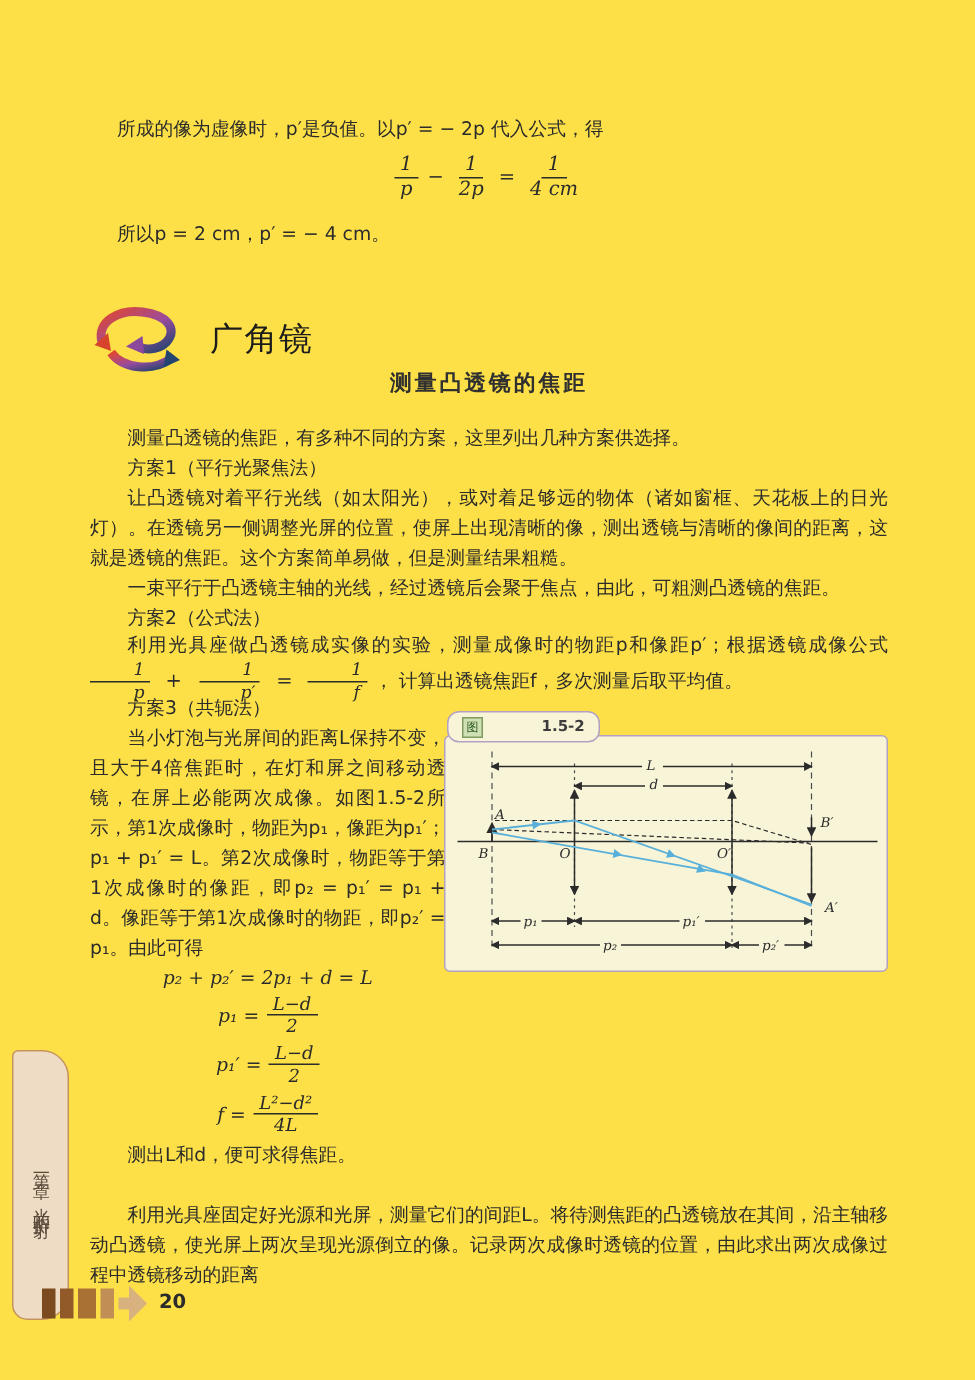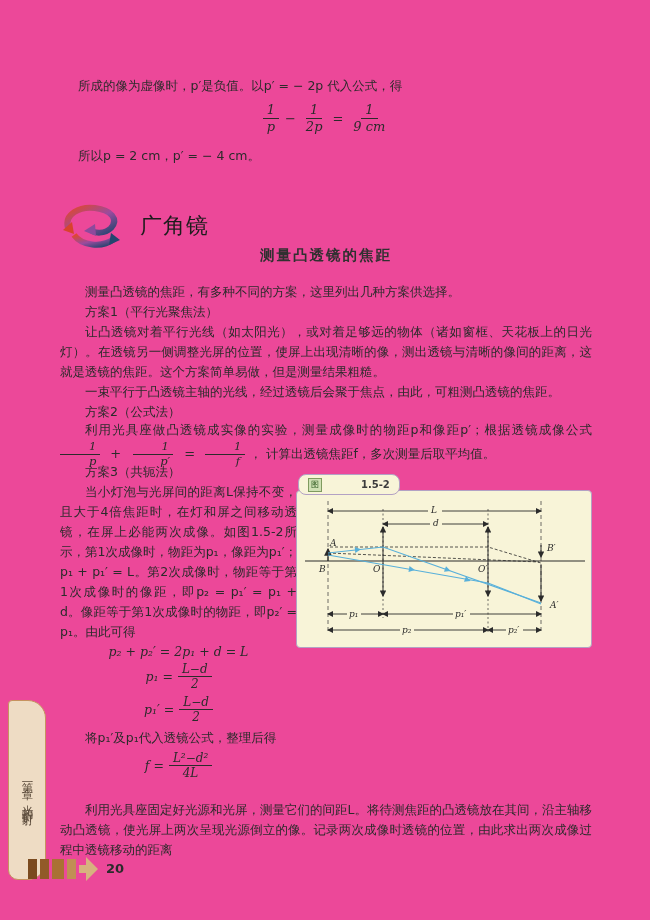--- a/index.html
+++ b/index.html
@@ -1,16 +1,16 @@
 <!DOCTYPE html>
 <html><head>
 <meta charset="utf-8">
 <style>
   html,body{margin:0;padding:0;background:#ffffff;}
-  .page{position:relative;width:650px;height:920px;background:#ec4899;overflow:hidden;
+  .page{position:relative;width:650px;height:920px;background:#fde047;overflow:hidden;
         font-family:"DejaVu Sans",sans-serif;color:#2b2b2b;}
   .abs{position:absolute;}
   .t{font-size:12.5px;line-height:20px;}
   .indent{text-indent:2em;}
   .just{text-align:justify;}
   
   .frow{display:flex;justify-content:center;align-items:center;}
   .frac{display:inline-flex;flex-direction:column;align-items:center;
         font-family:"DejaVu Serif",serif;font-style:italic;font-size:13px;line-height:1.2;
         vertical-align:middle;}
@@ -55,21 +55,21 @@
       <span class="fd">p</span>
     </span>
     <span class="mop">−</span>
     <span class="frac">
       <span class="fn">1</span>
       <span class="fd">2p</span>
     </span>
     <span class="mop">=</span>
     <span class="frac">
       <span class="fn">1</span>
-      <span class="fd">9 cm</span>
+      <span class="fd">4 cm</span>
     </span>
   </div>
 
   <div class="abs t" style="left:78px;top:146px;width:520px">所以p = 2 cm，p′ = − 4 cm。</div>
 
   <div class="abs logo-row" style="left:58px;top:202px">
     <svg width="66" height="48" viewBox="0 0 66 48">
       <defs>
         <linearGradient id="lg1" x1="0" y1="0" x2="1" y2="1">
           <stop offset="0" stop-color="#e2472d"></stop>
@@ -127,28 +127,28 @@
         <span class="fd">2</span>
       </span>
     </div>
     <div class="eqrow">
       <span class="eqlhs">p₁′ =</span>
       <span class="frac" style="font-size:12px">
         <span class="fn">L−d</span>
         <span class="fd">2</span>
       </span>
     </div>
-    <div class="t indent">将p₁′及p₁代入透镜公式，整理后得</div>
     <div class="eqrow">
       <span class="eqlhs">f =</span>
       <span class="frac" style="font-size:12px">
         <span class="fn">L²−d²</span>
         <span class="fd">4L</span>
       </span>
     </div>
+    <div class="t indent">测出L和d，便可求得焦距。</div>
   </div>
 
   <div class="abs fig-wrap">
     <div class="fig-tab">
       <span class="fig-tab-icon">图</span>
       <span class="fig-tab-label">1.5-2</span>
     </div>
     <div class="fig-box">
       <svg width="294" height="154" viewBox="0 0 294 154">
         <defs>

